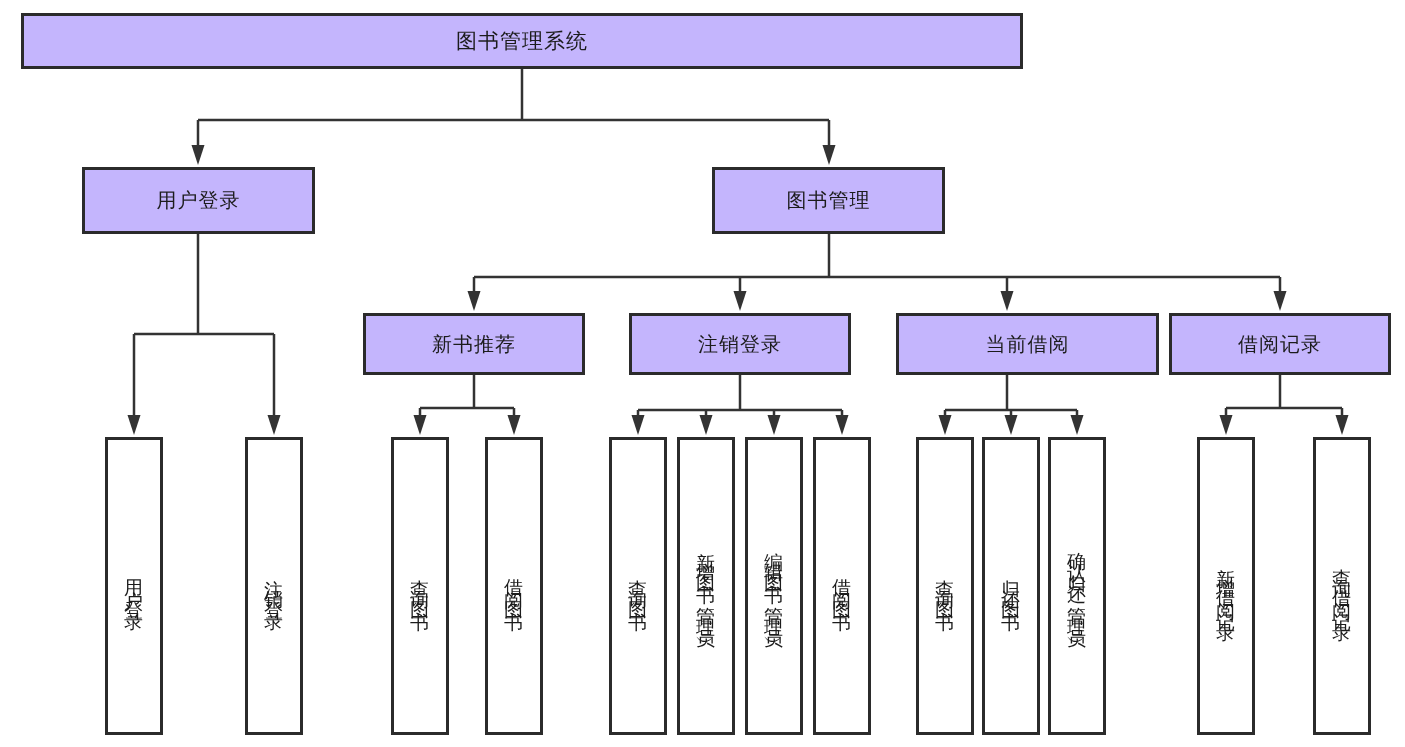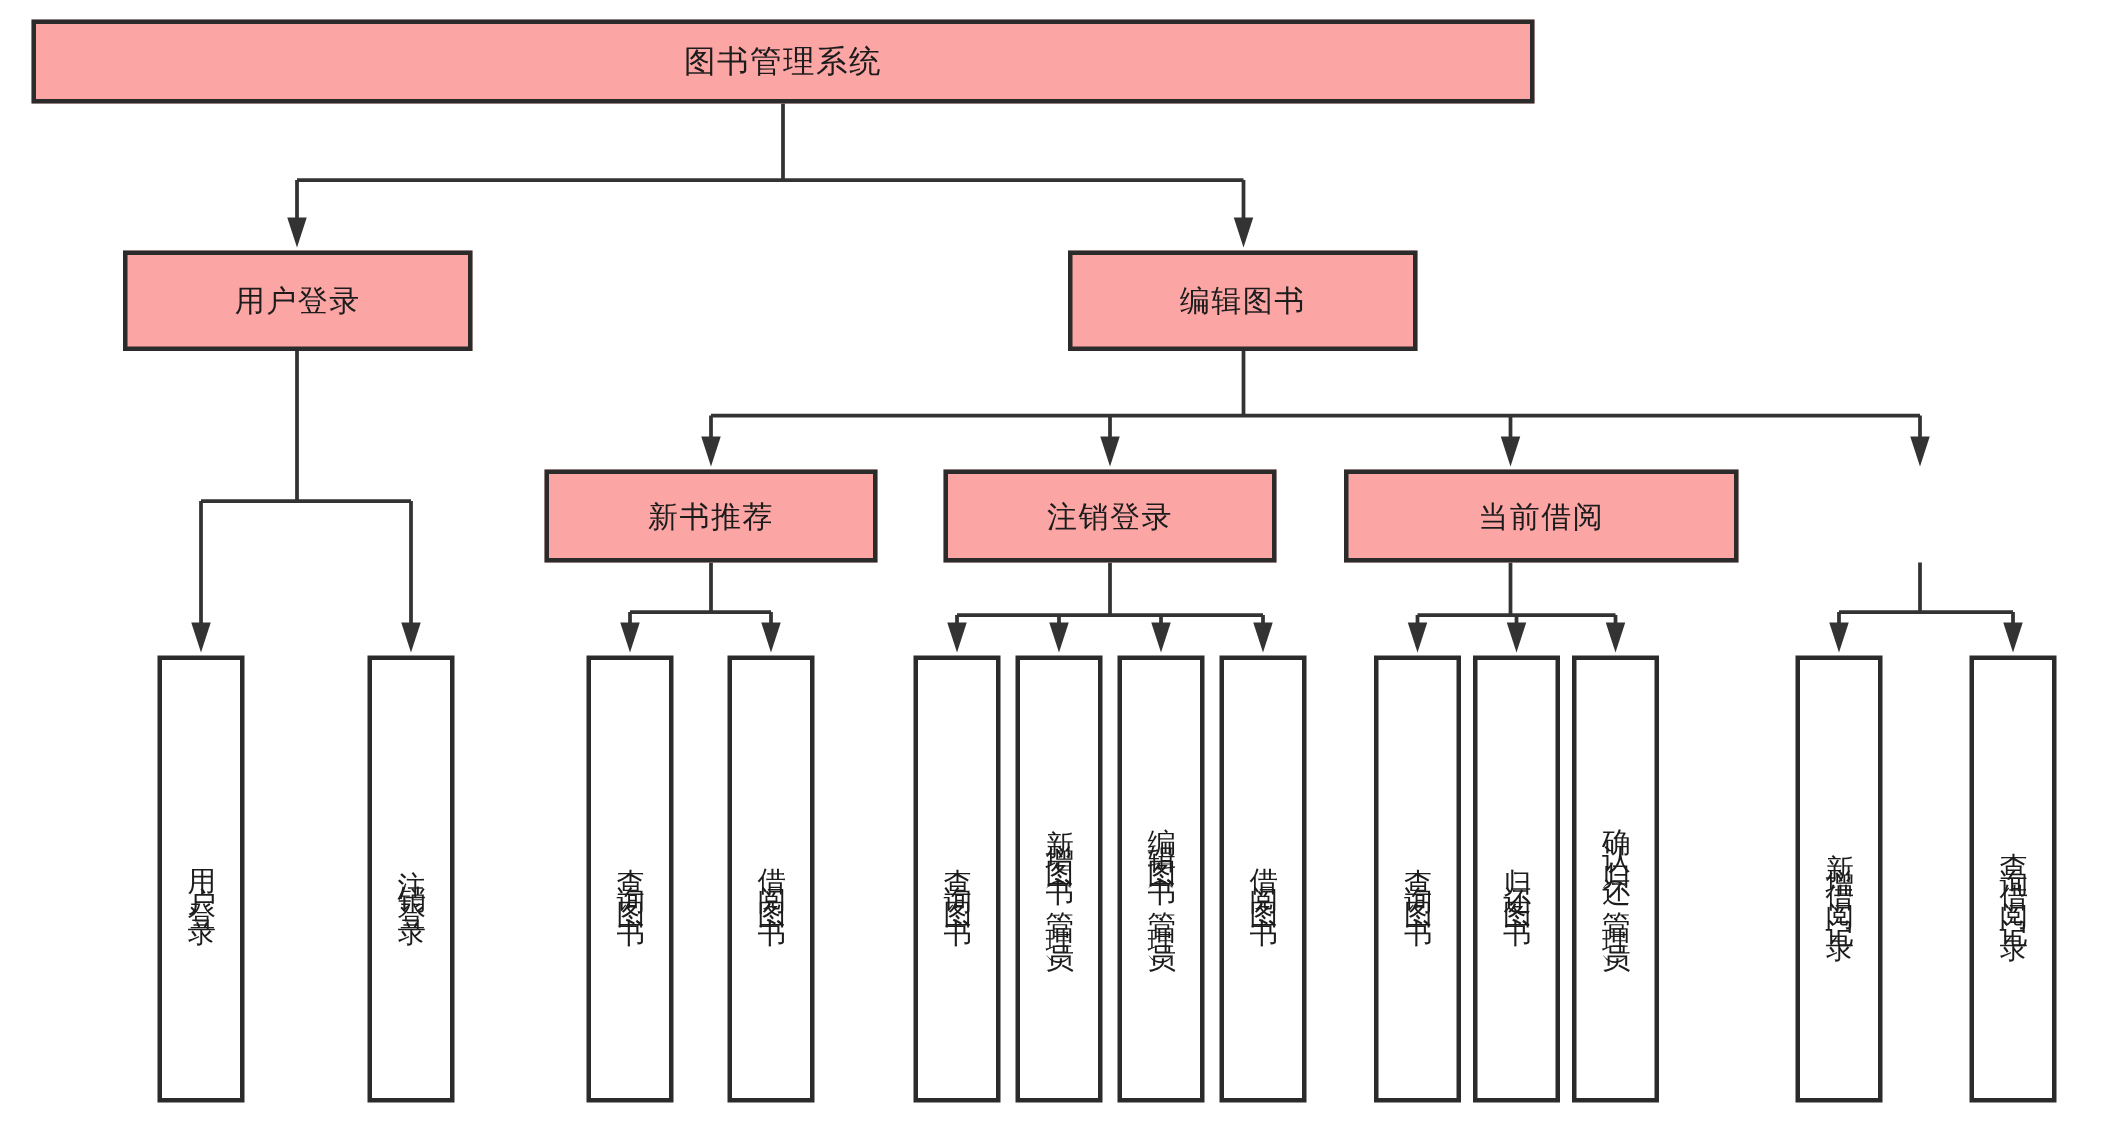--- a/index.html
+++ b/index.html
@@ -3,21 +3,21 @@
 <meta charset="utf-8">
 <style>
   html,body { margin:0; padding:0; background:#ffffff; }
   .canvas {
     position:relative; width:1405px; height:747px; background:#ffffff;
     font-family:"Liberation Sans","DejaVu Sans",sans-serif; overflow:hidden;
   }
   .wires { position:absolute; left:0; top:0; z-index:1; }
   .node {
     position:absolute; box-sizing:border-box; z-index:2;
-    border:3px solid #2b2b2b; background:#fca5a5;
+    border:3px solid #2b2b2b; background:#c4b5fd;
     display:flex; align-items:center; justify-content:center;
     color:#1c1c1c; font-size:20px; letter-spacing:1px;
   }
   .node.root { font-size:21px; }
   .vnode {
     position:absolute; box-sizing:border-box; z-index:2;
     border:3px solid #2b2b2b; background:#ffffff;
     display:flex; align-items:center; justify-content:center;
     color:#1c1c1c;
   }
@@ -91,31 +91,34 @@
     </svg>
 
   <div class="node root" style="left:21px; top:13px; width:1002px; height:56px;">
     <span>图书管理系统</span>
   </div>
 
   <div class="node" style="left:82px; top:167px; width:233px; height:67px;">
     <span>用户登录</span>
   </div>
   <div class="node" style="left:712px; top:167px; width:233px; height:67px;">
-    <span>编辑图书</span>
+    <span>图书管理</span>
   </div>
 
   <div class="node" style="left:363px; top:313px; width:222px; height:62px;justify-content:center;">
     <span>新书推荐</span>
   </div>
   <div class="node" style="left:629px; top:313px; width:222px; height:62px;">
     <span>注销登录</span>
   </div>
   <div class="node" style="left:896px; top:313px; width:263px; height:62px;text-align:center;">
     <span>当前借阅</span>
+  </div>
+  <div class="node" style="left:1169px; top:313px; width:222px; height:62px;">
+    <span>借阅记录</span>
   </div>
 
   <div class="vnode" style="left:105px; top:437px; width:58px; height:298px;">
     <span>用户登录</span>
   </div>
   <div class="vnode" style="left:245px; top:437px; width:58px; height:298px;">
     <span>注销登录</span>
   </div>
 
   <div class="vnode" style="left:391px; top:437px; width:58px; height:298px;">

